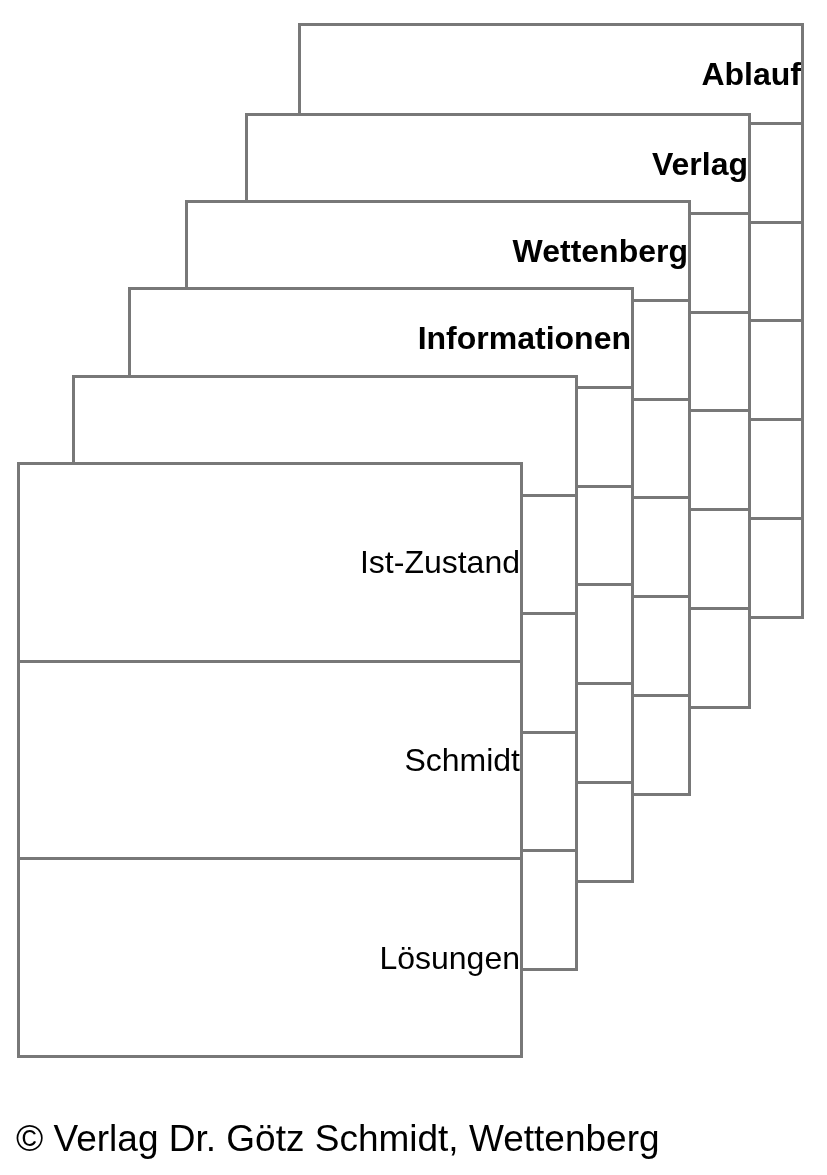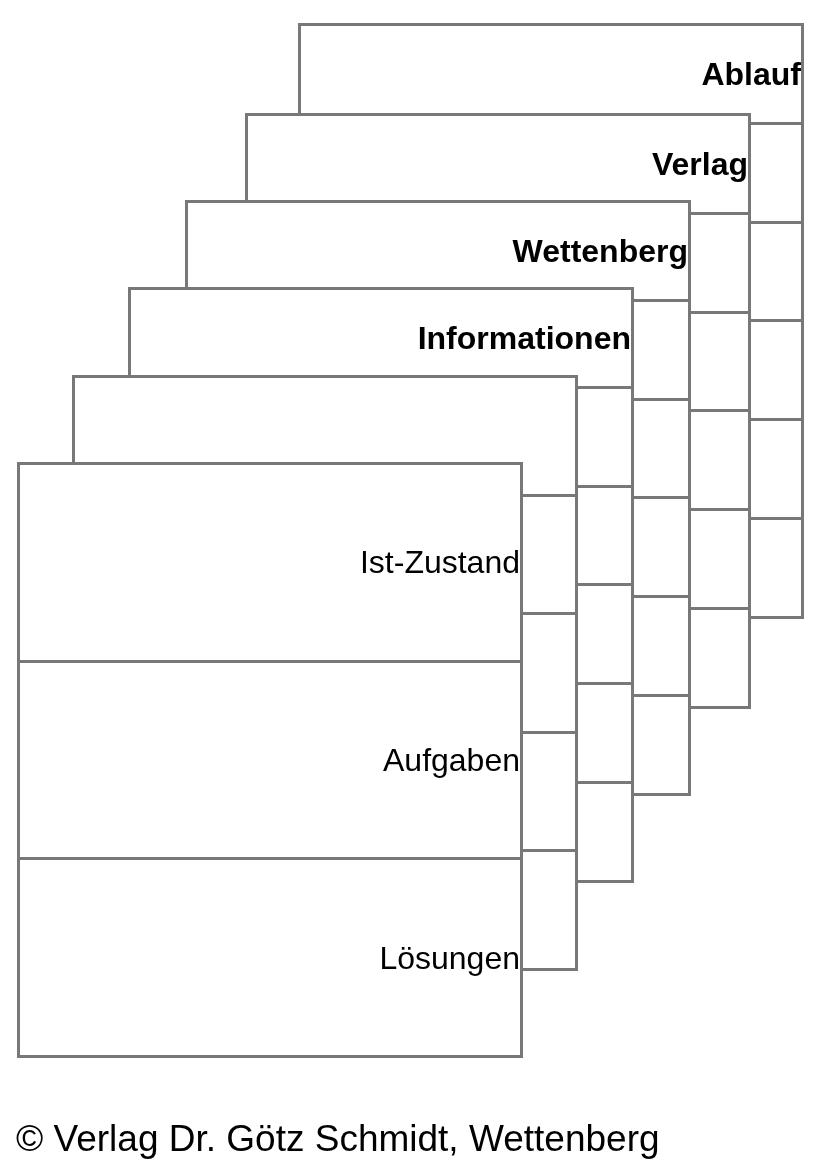--- a/index.html
+++ b/index.html
@@ -115,21 +115,21 @@
     <div class="row"></div>
     <div class="row"></div>
     <div class="row"></div>
   </div>
 
   <div class="card c5">
     <div class="row">
       <span class="txt">Ist-Zustand</span>
     </div>
     <div class="row">
-      <span class="txt">Aufgaben</span>
+      <span class="txt">Schmidt</span>
     </div>
     <div class="row">
       <span class="txt">Lösungen</span>
     </div>
   </div>
 
   <div class="copyright">© Verlag Dr. Götz Schmidt, Wettenberg</div>
 
 </div>
 

